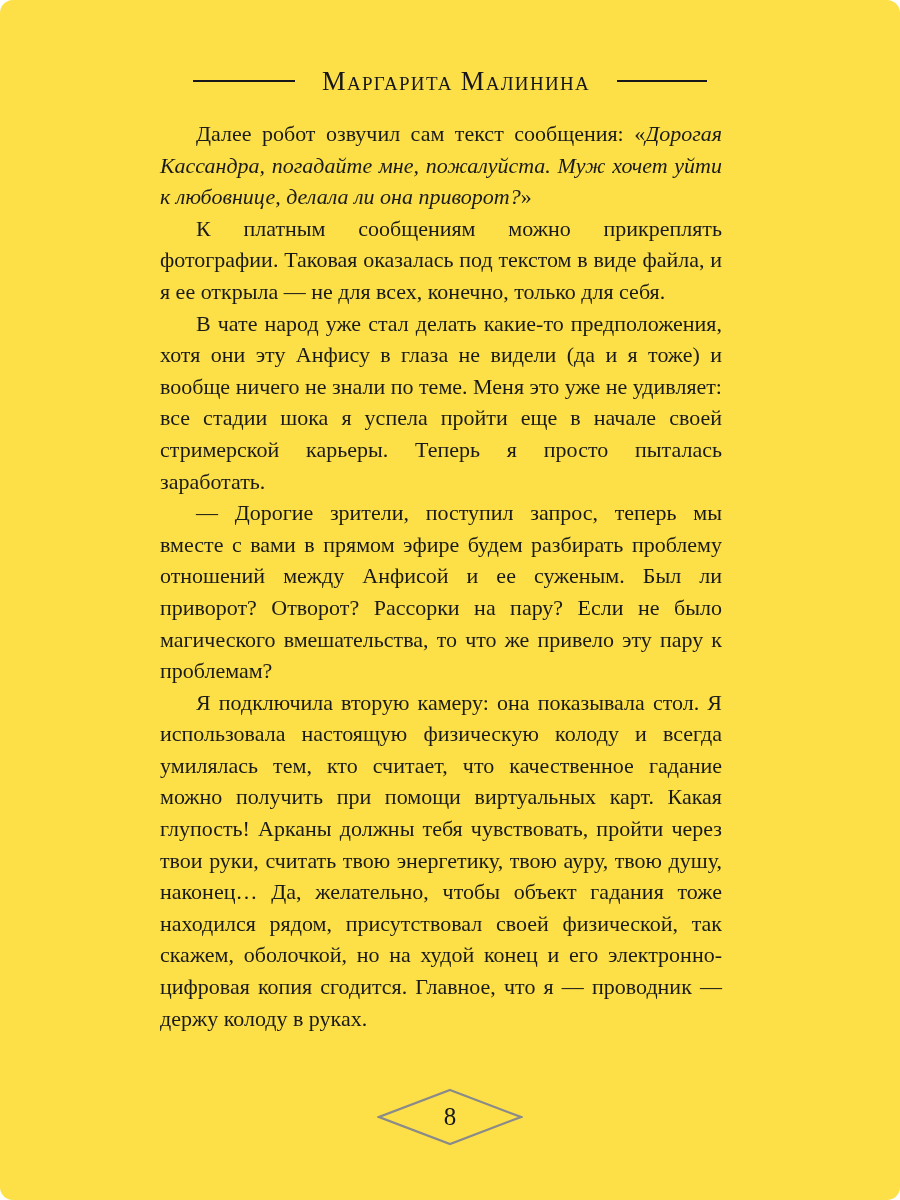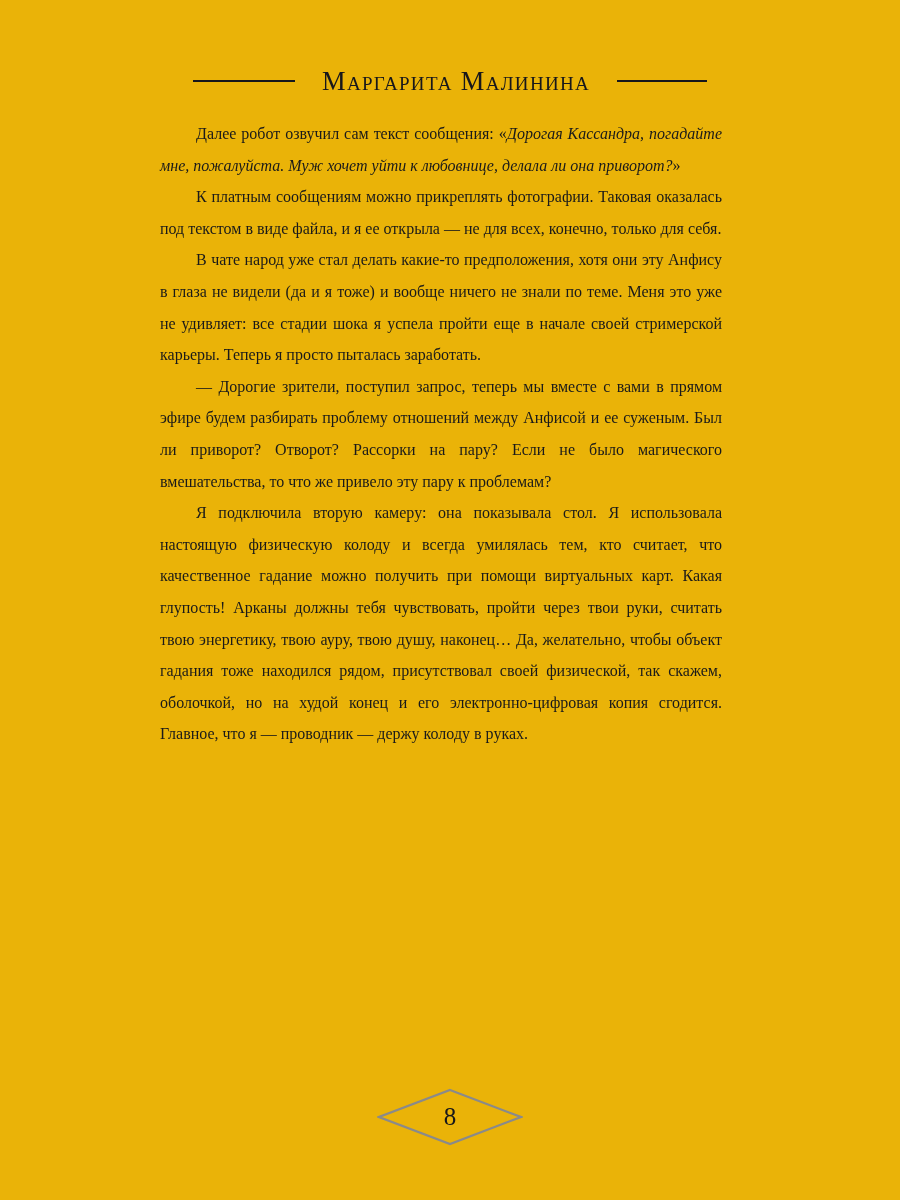--- a/index.html
+++ b/index.html
@@ -12,21 +12,22 @@
     height: 1200px;
     position: relative;
     font-family: "Liberation Serif", "DejaVu Serif", serif;
     color: #1a1a1a;
     overflow: hidden;
   }
 
   .page {
     position: absolute;
     inset: 0;
-    background: #eab308;
+    background: #fde047;
+    border-radius: 13px;
   }
 
   
   .running-head {
     position: absolute;
     left: 0;
     right: 0;
     top: 60px;
     height: 42px;
     display: flex;
@@ -58,21 +59,21 @@
     left: 160px;
     top: 118px;
     width: 562px;
   }
 
   p.para {
     margin: 0;
     text-align: justify;
     text-justify: inter-word;
     text-indent: 36px;
-    font-size: 16px;
+    font-size: 22px;
     line-height: 31.6px;
     color: #1a1a1a;
     hyphens: manual;
     -webkit-hyphens: manual;
   }
   p.para:last-child { margin-bottom: 0; }
 
   p.para .it {
     font-style: italic;
   }

